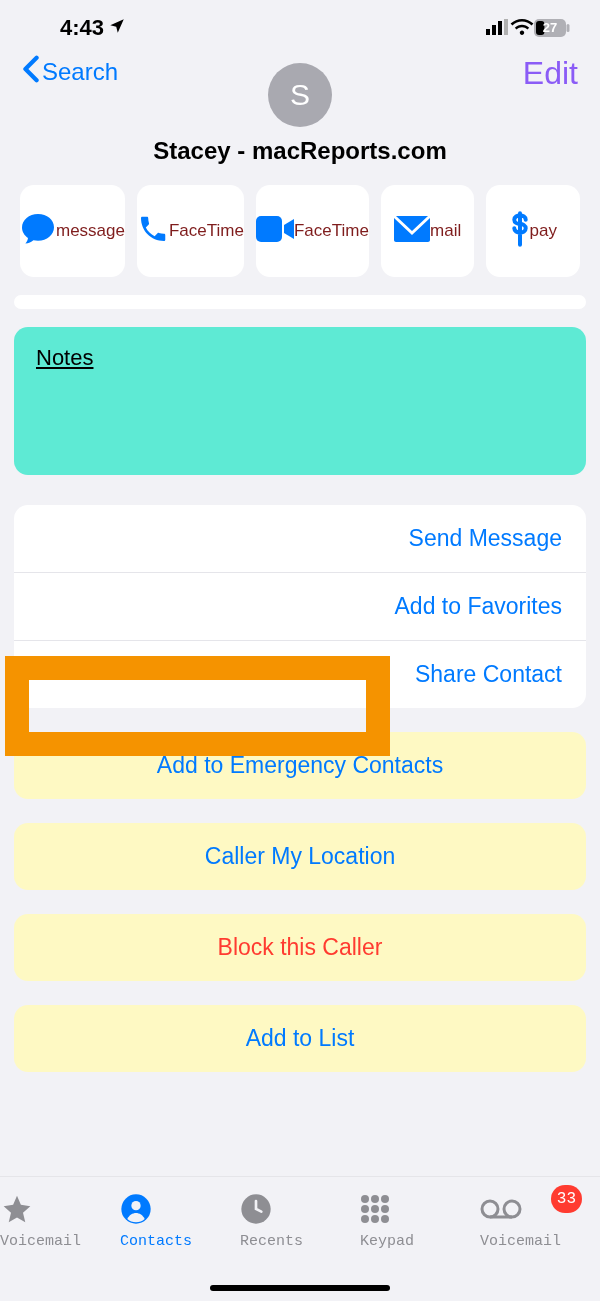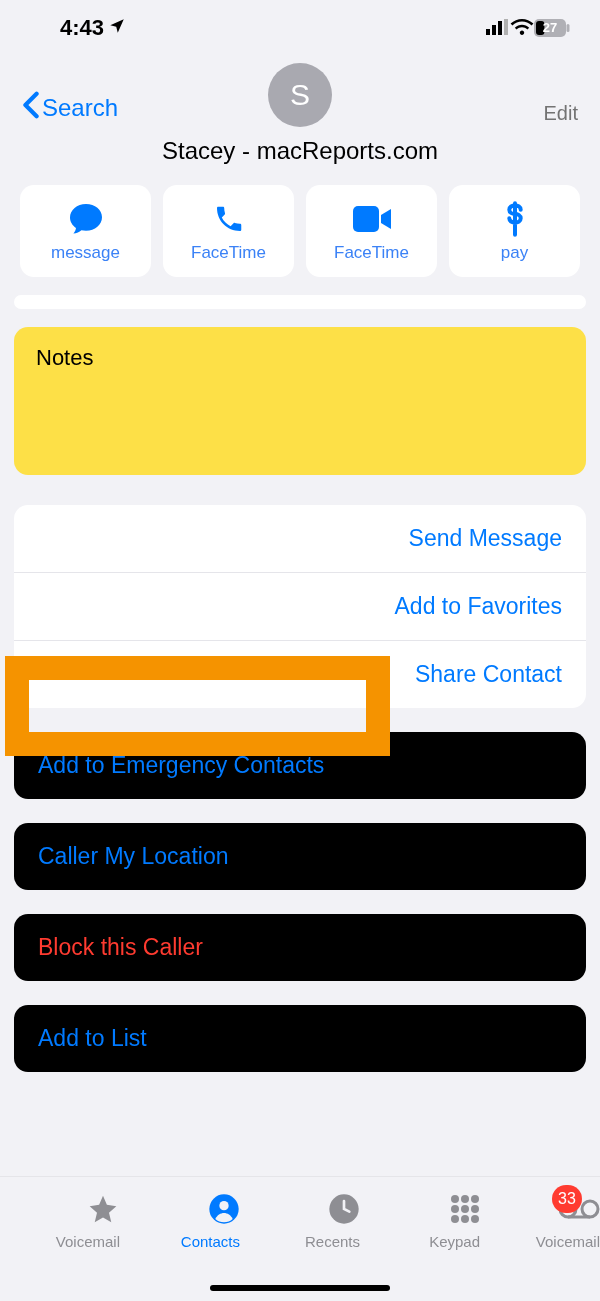--- a/index.html
+++ b/index.html
@@ -18,82 +18,82 @@
     justify-content: space-between;
     padding: 0 30px 0 60px;
     font-weight: 600;
     font-size: 22px;
   }
   .status-left { display:flex; align-items:center; gap:4px;}
   .status-right { display:flex; align-items:center; }
   .nav-bar {
     height: 70px;
     display:flex;
-    align-items:flex-end;
+    align-items:flex-start;
     justify-content:space-between;
     padding: 0 22px;
   }
   .back { display:flex; align-items:center; color:#007aff; font-size:24px; gap:2px;}
-  .edit { color:#737373; font-size:20px;margin-top:28px;}
+  .edit { color:#8b5cf6; font-size:32px;}
   .header { text-align:center; margin-top:-62px; }
   .avatar {
     width:64px; height:64px; border-radius:50%;
     background:#a9a9b0; color:#fff;
     display:inline-flex; align-items:center; justify-content:center;
     font-size:30px;
   }
-  .contact-name { margin-top:10px; font-size:24px; color:#000; }
+  .contact-name { margin-top:10px; font-size:24px; color:#000;font-weight:bold; }
   .action-row {
     display:flex; gap:12px; padding:20px 20px 0 20px;
   }
   .action-btn {
     flex:1; background:#fff; border-radius:14px;
-    display:flex; flex-direction:column; align-items:center; justify-content:center;
-    height:92px; color:#3b82f6; font-size:17px;
+    display:flex; flex-direction:row; align-items:center; justify-content:center;
+    height:92px; color:#7f1d1d; font-size:17px;
   }
   .action-icon { height:40px; display:flex; align-items:center; justify-content:center; margin-bottom:4px;}
   .card-strip {
     background:#fff; margin:18px 14px 0 14px; border-radius:14px; height:14px;
   }
   .notes-card {
-    background:#fde047; margin:18px 14px 0 14px; border-radius:14px;
-    padding:18px 22px; height:148px; font-size:22px; color:#000;
+    background:#5eead4; margin:18px 14px 0 14px; border-radius:14px;
+    padding:18px 22px; height:148px; font-size:22px; color:#000;text-decoration:underline;
   }
   .grouped {
     background:#fff; margin:30px 14px 0 14px; border-radius:14px;
     overflow:hidden;
   }
   .grouped-row {
     padding:20px 24px; color:#007aff; font-size:23px;
     border-bottom:1px solid #e5e5ea;
     text-align:right;
   }
   .grouped-row:last-child { border-bottom:none; }
   .single-card {
-    background:#000000; margin:24px 14px 0 14px; border-radius:14px;
-    padding:20px 24px; color:#007aff; font-size:23px;
+    background:#fef9c3; margin:24px 14px 0 14px; border-radius:14px;
+    padding:20px 24px; color:#007aff; font-size:23px;text-align:center;
   }
   .single-card.danger { color:#ff3b30; }
   .highlight-box {
     position:absolute; left:5px; top:656px;
     width:385px; height:100px;
     border:24px solid #f59300;
     pointer-events:none;
     z-index:50;
   }
   .tab-bar {
     position:absolute; bottom:0; left:0; right:0;
     height:125px; background:#f2f2f6;
     border-top:1px solid rgba(0,0,0,0.05);
     display:flex; justify-content:space-around;
     padding-top:14px;
   }
   .tab-item {
-    flex:1; display:flex; flex-direction:column; align-items:flex-end;
-    color:#8e8e93; font-size:15px; position:relative;
+    flex:1; display:flex; flex-direction:column; align-items:flex-start;
+    color:#8e8e93; font-size:15px; position:relative;font-family:Liberation Mono, monospace;
   }
   .tab-item.active { color:#007aff; }
   .tab-icon { height:36px; display:flex; align-items:center; justify-content:center; margin-bottom:6px;}
   .badge {
     position:absolute; top:-6px; right:18px;
     background:#ff3b30; color:#fff; font-size:16px; font-weight:500;
     min-width:30px; height:28px; border-radius:14px;
     display:flex; align-items:center; justify-content:center;
     padding:0 6px;
   }
@@ -178,20 +178,28 @@
     <span>FaceTime</span>
   </div>
   <div class="action-btn">
     <div class="action-icon">
       <svg width="38" height="26" viewBox="0 0 38 26" fill="#007aff">
           <rect x="0" y="0" width="26" height="26" rx="5"></rect>
           <path d="M28 9l10-6v20l-10-6z"></path>
         </svg>
     </div>
     <span>FaceTime</span>
+  </div>
+  <div class="action-btn">
+    <div class="action-icon">
+      <svg width="36" height="26" viewBox="0 0 36 26" fill="#007aff">
+          <path d="M2 0h32L18 15 2 0zm-2 2v22c0 1.1.9 2 2 2h32c1.1 0 2-.9 2-2V2L18 19 0 2z"></path>
+        </svg>
+    </div>
+    <span>mail</span>
   </div>
   <div class="action-btn">
     <div class="action-icon">
       <svg width="20" height="36" viewBox="0 0 14 24" fill="none" stroke="#007aff" stroke-width="2.8" stroke-linecap="round">
           <path d="M7 1v22M11 5.5c0-2-2-3-4-3s-4 1-4 3 2 3 4 3 4 1 4 3-2 3-4 3-4-1-4-3"></path>
         </svg>
     </div>
     <span>pay</span>
   </div>
 </div>

